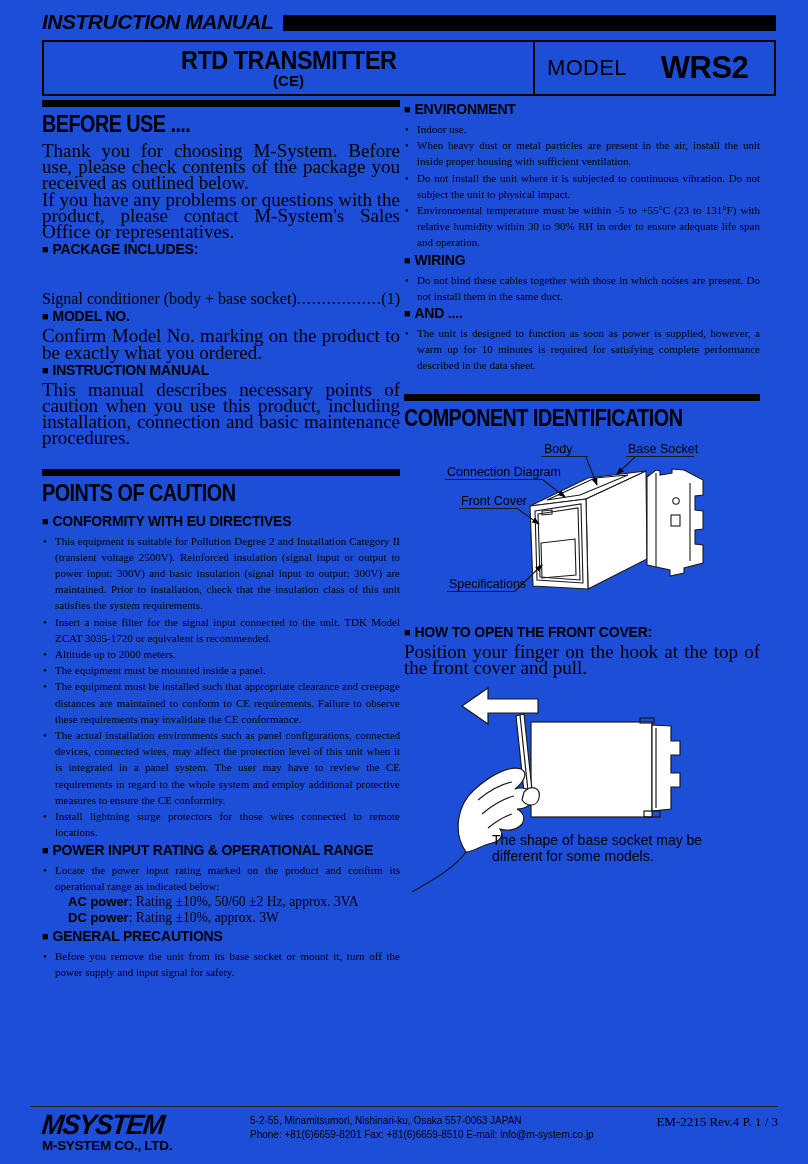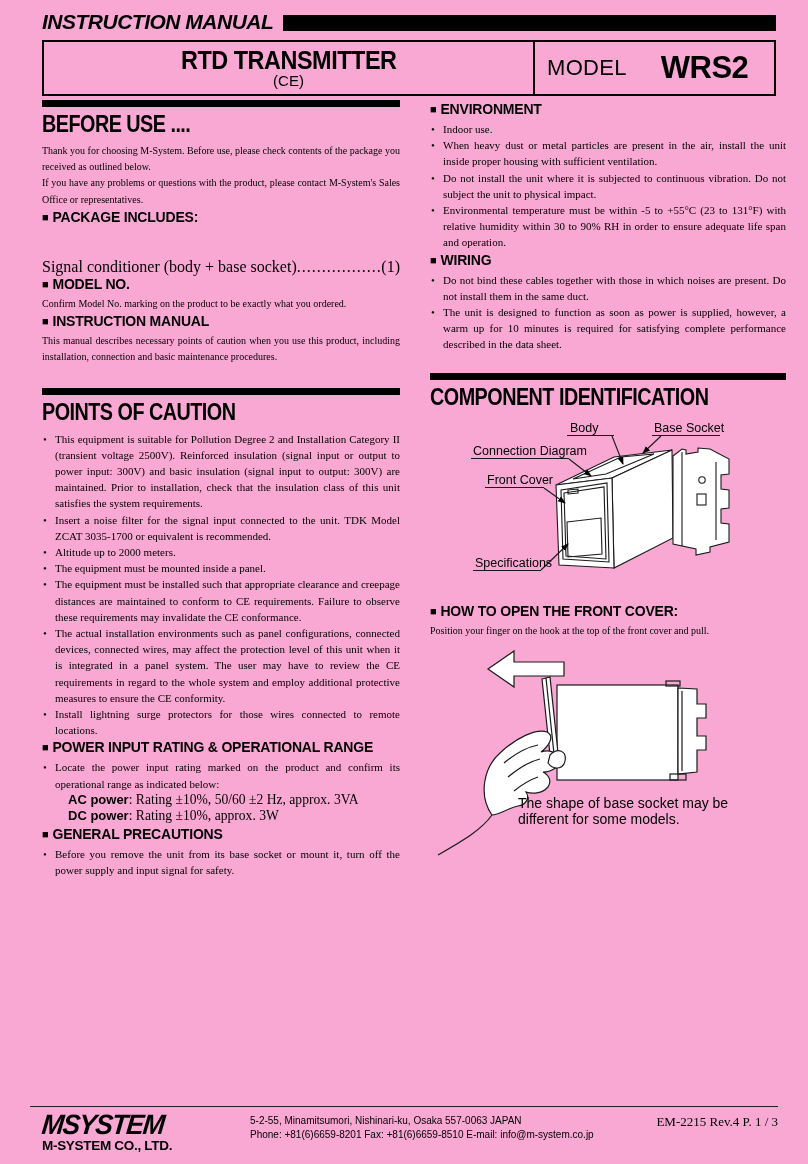--- a/index.html
+++ b/index.html
@@ -1,44 +1,44 @@
 <!DOCTYPE html>
 <html><head>
 <meta charset="utf-8">
 <style>
   html,body{margin:0;padding:0;background:#e8e8e8;}
-  .page{position:relative;width:808px;height:1164px;background:#f9a8d4;color:#000;
+  .page{position:relative;width:808px;height:1164px;background:#1d4ed8;color:#000;
         font-family:"Liberation Serif",serif;overflow:hidden;margin:0 auto;}
   
   .hdr{position:absolute;left:42px;top:10px;width:734px;}
   .manual-row{display:flex;align-items:center;gap:10px;}
   .manual-title{font-family:"Liberation Sans",sans-serif;font-weight:bold;font-style:italic;
                 font-size:21px;letter-spacing:-0.5px;white-space:nowrap;}
   .manual-bar{flex:1;height:16px;background:#000;margin-top:1px;}
   .title-box{margin-top:6px;border:2px solid #000;height:52px;display:flex;}
   .title-left{width:489px;display:flex;flex-direction:column;align-items:center;justify-content:center;}
   .product-title{font-family:"Liberation Sans",sans-serif;font-weight:bold;font-size:26px;
                  letter-spacing:-0.5px;transform:scaleX(0.9);line-height:26px;}
-  .product-sub{font-family:"Liberation Sans",sans-serif;font-weight:normal;font-size:15px;line-height:16px;}
+  .product-sub{font-family:"Liberation Sans",sans-serif;font-weight:bold;font-size:15px;line-height:16px;}
   .title-right{flex:1;border-left:2px solid #000;display:flex;align-items:center;padding-left:12px;}
   .model-label{font-family:"Liberation Sans",sans-serif;font-size:22px;letter-spacing:0.3px;}
   .model-value{font-family:"Liberation Sans",sans-serif;font-weight:bold;font-size:31px;
                letter-spacing:-0.5px;margin-left:34px;}
   
-  .cols{position:absolute;left:42px;top:100px;width:734px;display:flex;gap:30px;}
+  .cols{position:absolute;left:42px;top:100px;width:734px;display:flex;gap:4px;}
   .colL{width:358px;}
   .colR{width:356px;}
   .blackbar{height:7px;background:#000;margin-bottom:4px;}
   h1.sec{font-family:"Liberation Sans",sans-serif;font-weight:bold;font-size:23px;
          letter-spacing:-0.6px;margin:0 0 6px 0;transform:scaleX(0.86);transform-origin:0 50%;
          white-space:nowrap;line-height:26px;}
   h2.sub{font-family:"Liberation Sans",sans-serif;font-weight:bold;font-size:14px;
          letter-spacing:-0.2px;margin:0 0 2px 0;line-height:18px;}
   .sq{font-size:11px;margin-right:4px;position:relative;top:-1px;}
-  p.body{font-size:10px;line-height:16.2px;text-align:justify;margin:0;}
+  p.body{font-size:19px;line-height:16.2px;text-align:justify;margin:0;}
   ul.blt{margin:0;padding:0;list-style:none;}
   ul.blt li{font-size:11px;line-height:16.2px;text-align:justify;position:relative;
             padding-left:13px;margin:0;}
   ul.blt li::before{content:"\2022";position:absolute;left:1px;}
   .pkg-line{display:flex;font-size:16px;line-height:16.2px;margin-top:32px;}
   .pkg-dots{flex:1;overflow:hidden;white-space:nowrap;letter-spacing:1px;}
   .subline{font-size:13.6px;line-height:16.5px;padding-left:26px;}
   .subline .pwl{font-family:"Liberation Sans",sans-serif;font-weight:bold;font-size:13px;}
   .mt14{margin-top:14px;} .mt16{margin-top:16px;} .mt18{margin-top:18px;}
   .mt20{margin-top:20px;} .mt22{margin-top:22px;} .mt8{margin-top:8px;}
@@ -100,23 +100,24 @@
 
       <h2 class="sub mt16"><span class="sq">■</span><span>MODEL NO.</span></h2>
       <p class="body">Confirm Model No. marking on the product to be exactly what you ordered.</p>
 
       <h2 class="sub mt18"><span class="sq">■</span><span>INSTRUCTION MANUAL</span></h2>
       <p class="body">This manual describes necessary points of caution when you use this product, including installation, connection and basic maintenance procedures.</p>
 
       <div class="blackbar mt22"></div>
       <h1 class="sec">POINTS OF CAUTION</h1>
 
+      <h2 class="sub"><span class="sq">■</span><span>CONFORMITY WITH EU DIRECTIVES</span></h2>
       <ul class="blt">
         <li>This equipment is suitable for Pollution Degree 2 and Installation Category II (transient voltage 2500V).  Reinforced insulation (signal input or output to power input: 300V) and basic insulation (signal input to output: 300V) are maintained.  Prior to installation, check that the insulation class of this unit satisfies the system requirements.</li>
-        <li>Insert a noise filter for the signal input connected to the unit.  TDK Model ZCAT 3035-1700 or equivalent is recommended.</li>
+        <li>Insert a noise filter for the signal input connected to the unit.  TDK Model ZCAT 3035-1720 or equivalent is recommended.</li>
         <li>Altitude up to 2000 meters.</li>
         <li>The equipment must be mounted inside a panel.</li>
         <li>The equipment must be installed such that appropriate clearance and creepage distances are maintained to conform to CE requirements.  Failure to observe these requirements may invalidate the CE conformance.</li>
         <li>The actual installation environments such as panel configurations, connected devices, connected wires, may affect the protection level of this unit when it is integrated in a panel system.  The user may have to review the CE requirements in regard to the whole system and employ additional protective measures to ensure the CE conformity.</li>
         <li>Install lightning surge protectors for those wires connected to remote locations.</li>
       </ul>
 
       <h2 class="sub mt14"><span class="sq">■</span><span>POWER INPUT RATING &amp; OPERATIONAL RANGE</span></h2>
       <ul class="blt">
         <li>Locate the power input rating marked on the product and confirm its operational range as indicated below:</li>
@@ -137,20 +138,21 @@
         <li>When heavy dust or metal particles are present in the air, install the unit inside proper housing with sufficient ventilation.</li>
         <li>Do not install the unit where it is subjected to continuous vibration.  Do not subject the unit to physical impact.</li>
         <li>Environmental temperature must be within -5 to +55°C (23 to 131°F) with relative humidity within 30 to 90% RH in order to ensure adequate life span and operation.</li>
       </ul>
 
       <h2 class="sub mt14"><span class="sq">■</span><span>WIRING</span></h2>
       <ul class="blt">
         <li>Do not bind these cables together with those in which noises are present.  Do not install them in the same duct.</li>
       </ul>
 
+      <h2 class="sub mt14"><span class="sq">■</span><span>AND ....</span></h2>
       <ul class="blt">
         <li>The unit is designed to function as soon as power is supplied, however, a warm up for 10 minutes is required for satisfying complete performance described in the data sheet.</li>
       </ul>
 
       <div class="blackbar mt20"></div>
       <h1 class="sec">COMPONENT IDENTIFICATION</h1>
 
       <div class="fig">
         <svg width="356" height="186" viewBox="0 0 356 186">
           <defs>

